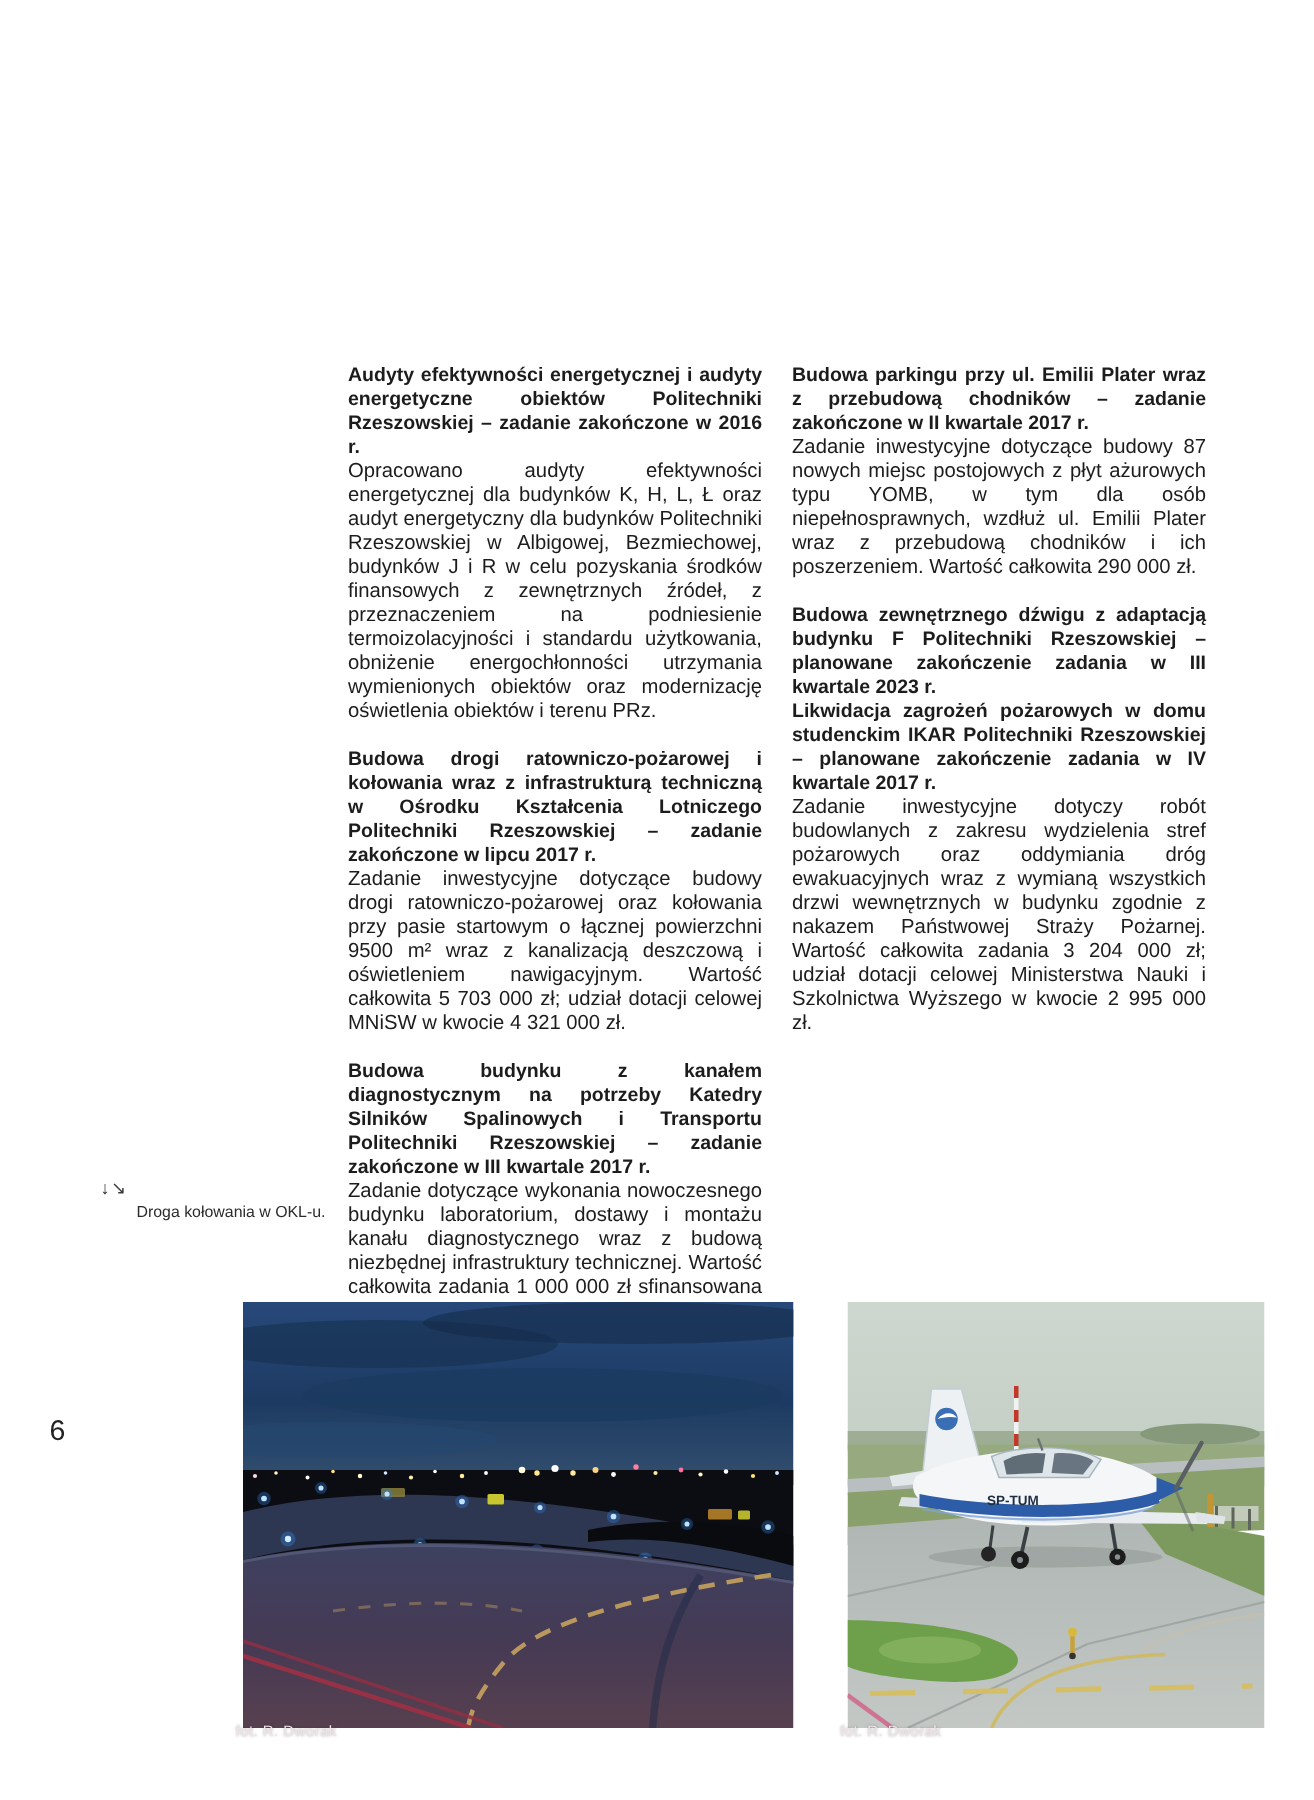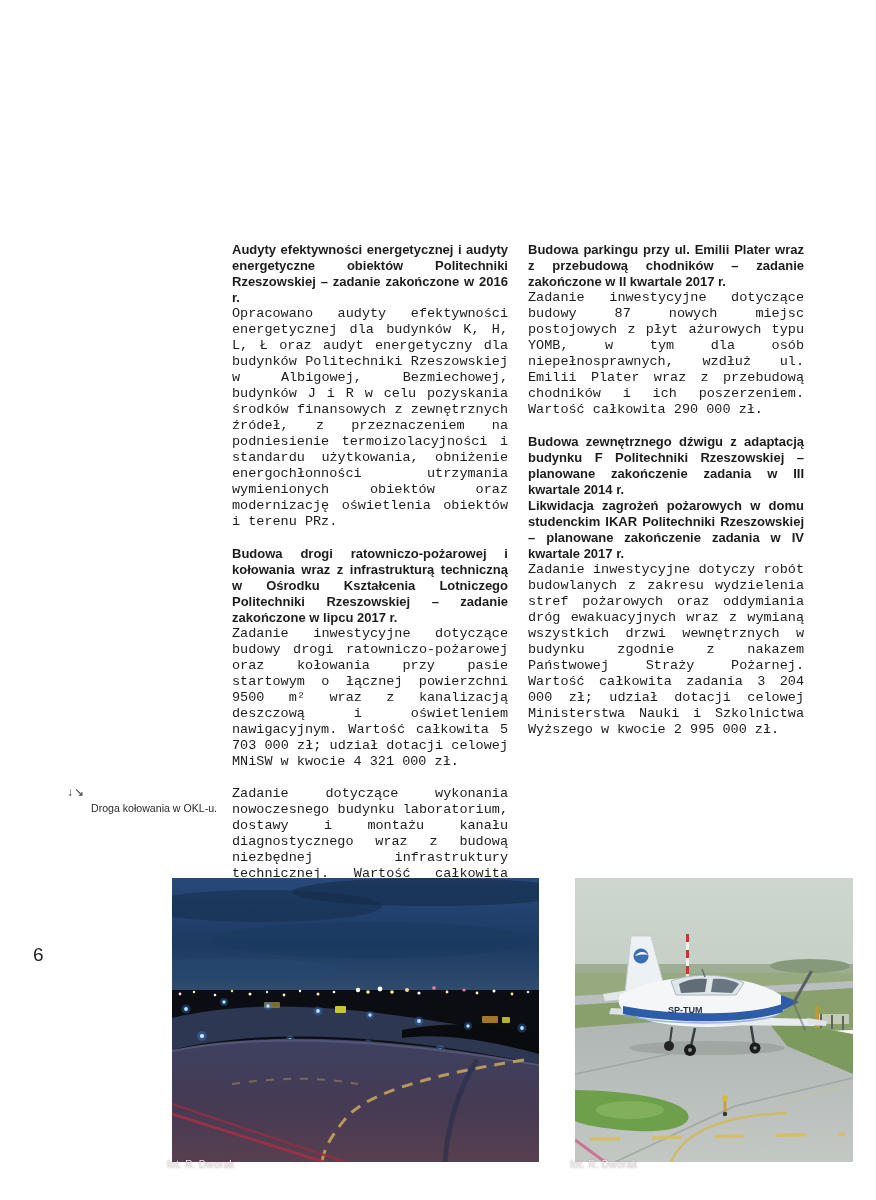--- a/index.html
+++ b/index.html
@@ -12,24 +12,24 @@
   .margin-caption{position:absolute;left:67px;top:785px;width:150px;color:#2b2b2b;}
   .margin-caption .arrows{font-size:12px;line-height:14px;letter-spacing:1px;color:#3a3a3a;}
   .margin-caption .caption-text{font-size:10.6px;line-height:13px;margin-top:3px;color:#2b2b2b;text-align:right;}
   .page-number{position:absolute;left:33px;top:944px;font-size:19px;color:#222;}
   
   .col{position:absolute;top:242px;width:276px;font-size:13.5px;line-height:16px;
        text-align:justify;hyphens:auto;-webkit-hyphens:auto;}
   .col1{left:232px;}
   .col2{left:528px;}
   .col h3{font-size:13px;line-height:16px;font-weight:700;margin:0;text-align:justify;}
-  .col p{margin:0 0 16px 0;font-family:Liberation Mono, monospace;}
+  .col p{margin:0 0 16px 0;}
   .col h3.standalone{margin:0 0 16px 0;}
   
-  figure{margin:11px;padding:16px;position:absolute;}
+  figure{margin:1px;padding:16px;position:absolute;}
   .photo-left{left:145px;top:851px;width:367px;height:284px;}
   .photo-right{left:548px;top:851px;width:278px;height:284px;}
   figure svg{display:block;}
   .credit{position:absolute;left:11px;bottom:8px;font-size:10px;color:#efe3e8;
           letter-spacing:.3px;text-shadow:0 0 2px rgba(0,0,0,.35);}
 </style>
 </head>
 <body>
 
 <div class="page">
@@ -44,31 +44,32 @@
   <div class="col col1">
     <section>
       <h3>Audyty efektywności energetycznej i audyty energetyczne obiektów Politechniki Rzeszowskiej – zadanie zakończone w 2016 r.</h3>
       <p>Opracowano audyty efektywności energetycznej dla budynków K, H, L, Ł oraz audyt energetyczny dla budynków Politechniki Rzeszowskiej w Albigowej, Bezmiechowej, budynków J i R w celu pozyskania środków finansowych z zewnętrznych źródeł, z przeznaczeniem na podniesienie termoizolacyjności i standardu użytkowania, obniżenie energochłonności utrzymania wymienionych obiektów oraz modernizację oświetlenia obiektów i terenu PRz.</p>
     </section>
     <section>
       <h3>Budowa drogi ratowniczo-pożarowej i kołowania wraz z infrastrukturą techniczną w Ośrodku Kształcenia Lotniczego Politechniki Rzeszowskiej – zadanie zakończone w lipcu 2017 r.</h3>
       <p>Zadanie inwestycyjne dotyczące budowy drogi ratowniczo-pożarowej oraz kołowania przy pasie startowym o łącznej powierzchni 9500 m² wraz z kanalizacją deszczową i oświetleniem nawigacyjnym. Wartość całkowita 5 703 000 zł; udział dotacji celowej MNiSW w kwocie 4 321 000 zł.</p>
     </section>
     <section>
+      <h3>Budowa budynku z kanałem diagnostycznym na potrzeby Katedry Silników Spalinowych i Transportu Politechniki Rzeszowskiej – zadanie zakończone w III kwartale 2017 r.</h3>
       <p>Zadanie dotyczące wykonania nowoczesnego budynku laboratorium, dostawy i montażu kanału diagnostycznego wraz z budową niezbędnej infrastruktury technicznej. Wartość całkowita zadania 1 000 000 zł sfinansowana ze środków własnych uczelni.</p>
     </section>
   </div>
 
   <div class="col col2">
     <section>
       <h3>Budowa parkingu przy ul. Emilii Plater wraz z przebudową chodników – zadanie zakończone w II kwartale 2017 r.</h3>
       <p>Zadanie inwestycyjne dotyczące budowy 87 nowych miejsc postojowych z płyt ażurowych typu YOMB, w tym dla osób niepełnosprawnych, wzdłuż ul. Emilii Plater wraz z przebudową chodników i ich poszerzeniem. Wartość całkowita 290 000 zł.</p>
     </section>
     <section>
-      <h3>Budowa zewnętrznego dźwigu z adaptacją budynku F Politechniki Rzeszowskiej – planowane zakończenie zadania w III kwartale 2014 r.</h3>
+      <h3>Budowa zewnętrznego dźwigu z adaptacją budynku F Politechniki Rzeszowskiej – planowane zakończenie zadania w III kwartale 2023 r.</h3>
     </section>
     <section>
       <h3>Likwidacja zagrożeń pożarowych w domu studenckim IKAR Politechniki Rzeszowskiej – planowane zakończenie zadania w IV kwartale 2017 r.</h3>
       <p>Zadanie inwestycyjne dotyczy robót budowlanych z zakresu wydzielenia stref pożarowych oraz oddymiania dróg ewakuacyjnych wraz z wymianą wszystkich drzwi wewnętrznych w budynku zgodnie z nakazem Państwowej Straży Pożarnej. Wartość całkowita zadania 3 204 000 zł; udział dotacji celowej Ministerstwa Nauki i Szkolnictwa Wyższego w kwocie 2 995 000 zł.</p>
     </section>
   </div>
 
   <figure class="photo-left">
     <svg width="367" height="284" viewBox="0 0 367 284">
       <defs>

